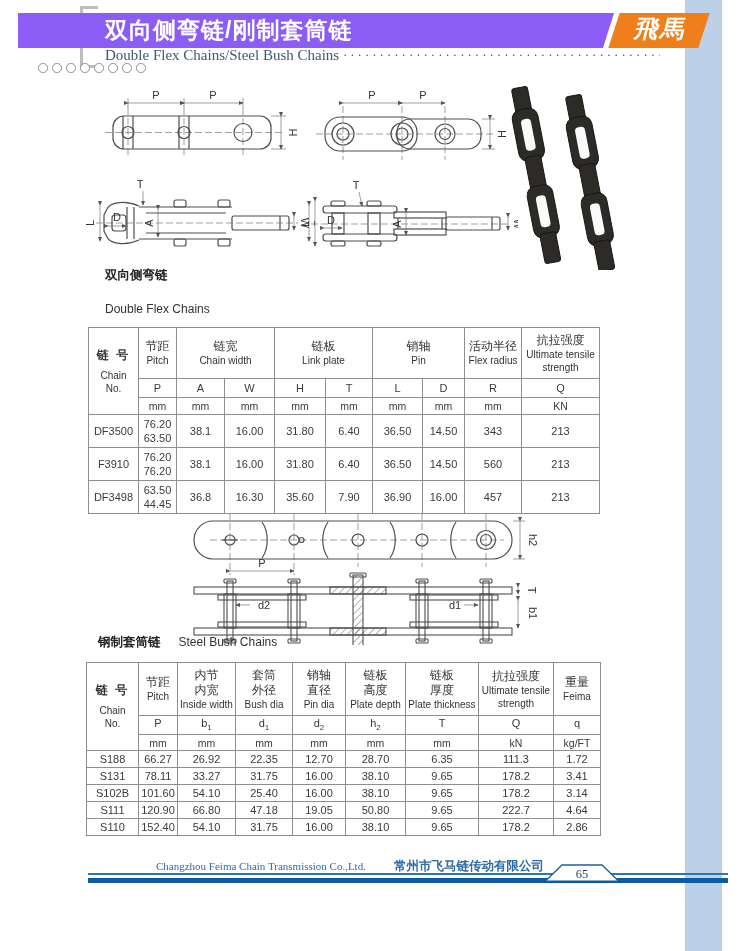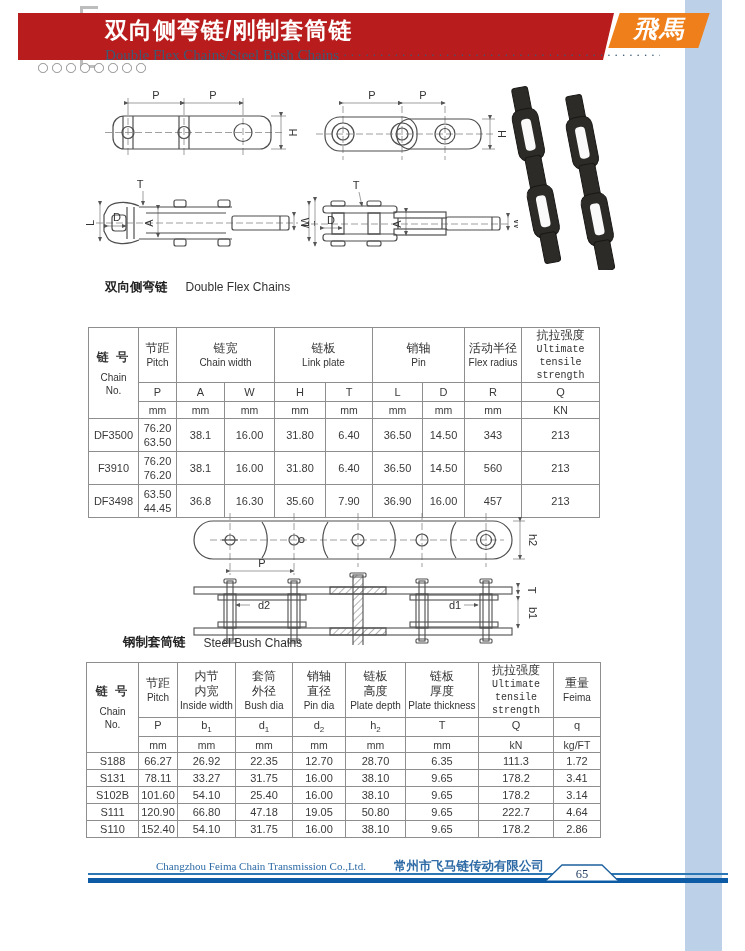--- a/index.html
+++ b/index.html
@@ -3,21 +3,21 @@
 <meta charset="utf-8">
 <style>
   html,body{margin:0;padding:0;background:#ffffff;}
   .page{position:relative;width:745px;height:951px;background:#fff;overflow:hidden;
         font-family:"Liberation Sans", sans-serif;color:#3a3a3a;}
   
   .side-strip{position:absolute;left:685px;top:0;width:37px;height:951px;background:#bcd0e8;z-index:0;}
   
   .bracket{position:absolute;left:80px;top:6px;width:15px;height:56px;
            border-left:3px solid #bdbdbd;border-top:3px solid #bdbdbd;border-bottom:3px solid #bdbdbd;z-index:1;}
-  .header-bar{position:absolute;left:18px;top:13px;width:596px;height:47px;background:#b91c1c;z-index:2;
+  .header-bar{position:absolute;left:18px;top:13px;width:596px;height:35px;background:#8b5cf6;z-index:2;
               clip-path:polygon(0 0,100% 0,calc(100% - 11px) 100%,0 100%);}
   .header-title{position:absolute;left:87px;top:0;height:35px;line-height:35px;color:#fff;
                 font-size:23px;font-weight:bold;letter-spacing:1px;}
   .logo-flag{position:absolute;left:614px;top:13px;width:90px;height:35px;background:#ef7f1a;
              transform:skewX(-18deg);z-index:3;text-align:center;}
   .logo-text{display:inline-block;transform:skewX(18deg);color:#fff;font-family:"Liberation Serif",serif;
              font-style:italic;font-weight:bold;font-size:24px;line-height:33px;letter-spacing:2px;}
   .subtitle-row{position:absolute;left:105px;top:47px;width:555px;white-space:nowrap;overflow:hidden;
                 font-family:"Liberation Serif",serif;font-size:15px;color:#3c5a74;z-index:2;}
   .subtitle-row .dots{font-size:13px;letter-spacing:3px;vertical-align:1px;color:#3c5a74;}
@@ -29,21 +29,21 @@
   .sec-label .en{font-size:12px;color:#333;}
   
   .drawing{position:absolute;z-index:2;}
   svg text{font-family:"Liberation Sans",sans-serif;font-size:11px;fill:#333;}
   
   table{border-collapse:collapse;table-layout:fixed;position:absolute;z-index:2;background:#fff;
         font-size:11px;color:#3a3a3a;}
   td{border:1px solid #8e8e8e;text-align:center;vertical-align:middle;padding:0;overflow:hidden;}
   .cn-h{font-size:12px;color:#333;line-height:15px;}
   .en-h{font-size:10px;color:#333;line-height:13px;white-space:nowrap;}
-  .en-h.wrap{white-space:normal;font-family:Liberation Mono, monospace;}
+  .en-h.wrap{white-space:normal;}
   .chaincell .cn-h{margin-bottom:6px;letter-spacing:2px;font-weight:bold;}
   .stack div{line-height:14px;}
   .t1 tr.h1 td{height:50px;}
   .t1 tr.h2 td{height:18px;}
   .t1 tr.h3 td{height:16px;font-size:10.5px;}
   .t1 tr.dr td{height:32px;}
   .t2 tr.h1 td{height:52px;}
   .t2 tr.h2 td{height:18px;}
   .t2 tr.h3 td{height:15px;font-size:10.5px;}
   .t2 tr.dr td{height:16px;}
@@ -228,21 +228,21 @@
       <rect x="5" y="0" width="16" height="26" rx="3"></rect>
       <rect x="0" y="22" width="26" height="52" rx="9"></rect>
       <rect x="8" y="32" width="10" height="32" rx="4" fill="#fafafa" stroke="none"></rect>
       <rect x="5" y="70" width="16" height="34" rx="3"></rect>
       <rect x="0" y="100" width="26" height="52" rx="9"></rect>
       <rect x="8" y="110" width="10" height="32" rx="4" fill="#fafafa" stroke="none"></rect>
       <rect x="5" y="148" width="16" height="30" rx="3"></rect>
     </g>
   </svg>
 
-  <div class="sec-label" style="left:105px;top:279px;">
+  <div class="sec-label" style="left:105px;top:267px;flex-direction:column;">
     <span class="cn">双向侧弯链</span>
     <span class="en">Double Flex Chains</span>
   </div>
 
   <table class="t1" style="left:88px;top:327px;width:511px;">
     <colgroup>
       <col style="width:50px">
         <col style="width:38px">
         <col style="width:48px">
         <col style="width:50px">
@@ -427,21 +427,21 @@
       <line x1="292" y1="100" x2="306" y2="100" marker-end="url(#ar3)"></line>
       <line x1="346" y1="82" x2="346" y2="89" marker-start="url(#ar3)" marker-end="url(#ar3)"></line>
       <line x1="346" y1="95" x2="346" y2="123" marker-start="url(#ar3)" marker-end="url(#ar3)"></line>
     </g>
     <text x="92" y="104" text-anchor="middle">d2</text>
     <text x="283" y="104" text-anchor="middle">d1</text>
     <text x="356" y="85" text-anchor="middle" transform="rotate(90 356 85)">T</text>
     <text x="357" y="108" text-anchor="middle" transform="rotate(90 357 108)">b1</text>
   </svg>
 
-  <div class="sec-label" style="left:123px;top:634px;align-items:center;">
+  <div class="sec-label" style="left:98px;top:634px;">
     <span class="cn">钢制套筒链</span>
     <span class="en">Steel Bush Chains</span>
   </div>
 
   <table class="t2" style="left:86px;top:662px;width:514px;">
     <colgroup>
       <col style="width:52px">
         <col style="width:39px">
         <col style="width:58px">
         <col style="width:57px">

